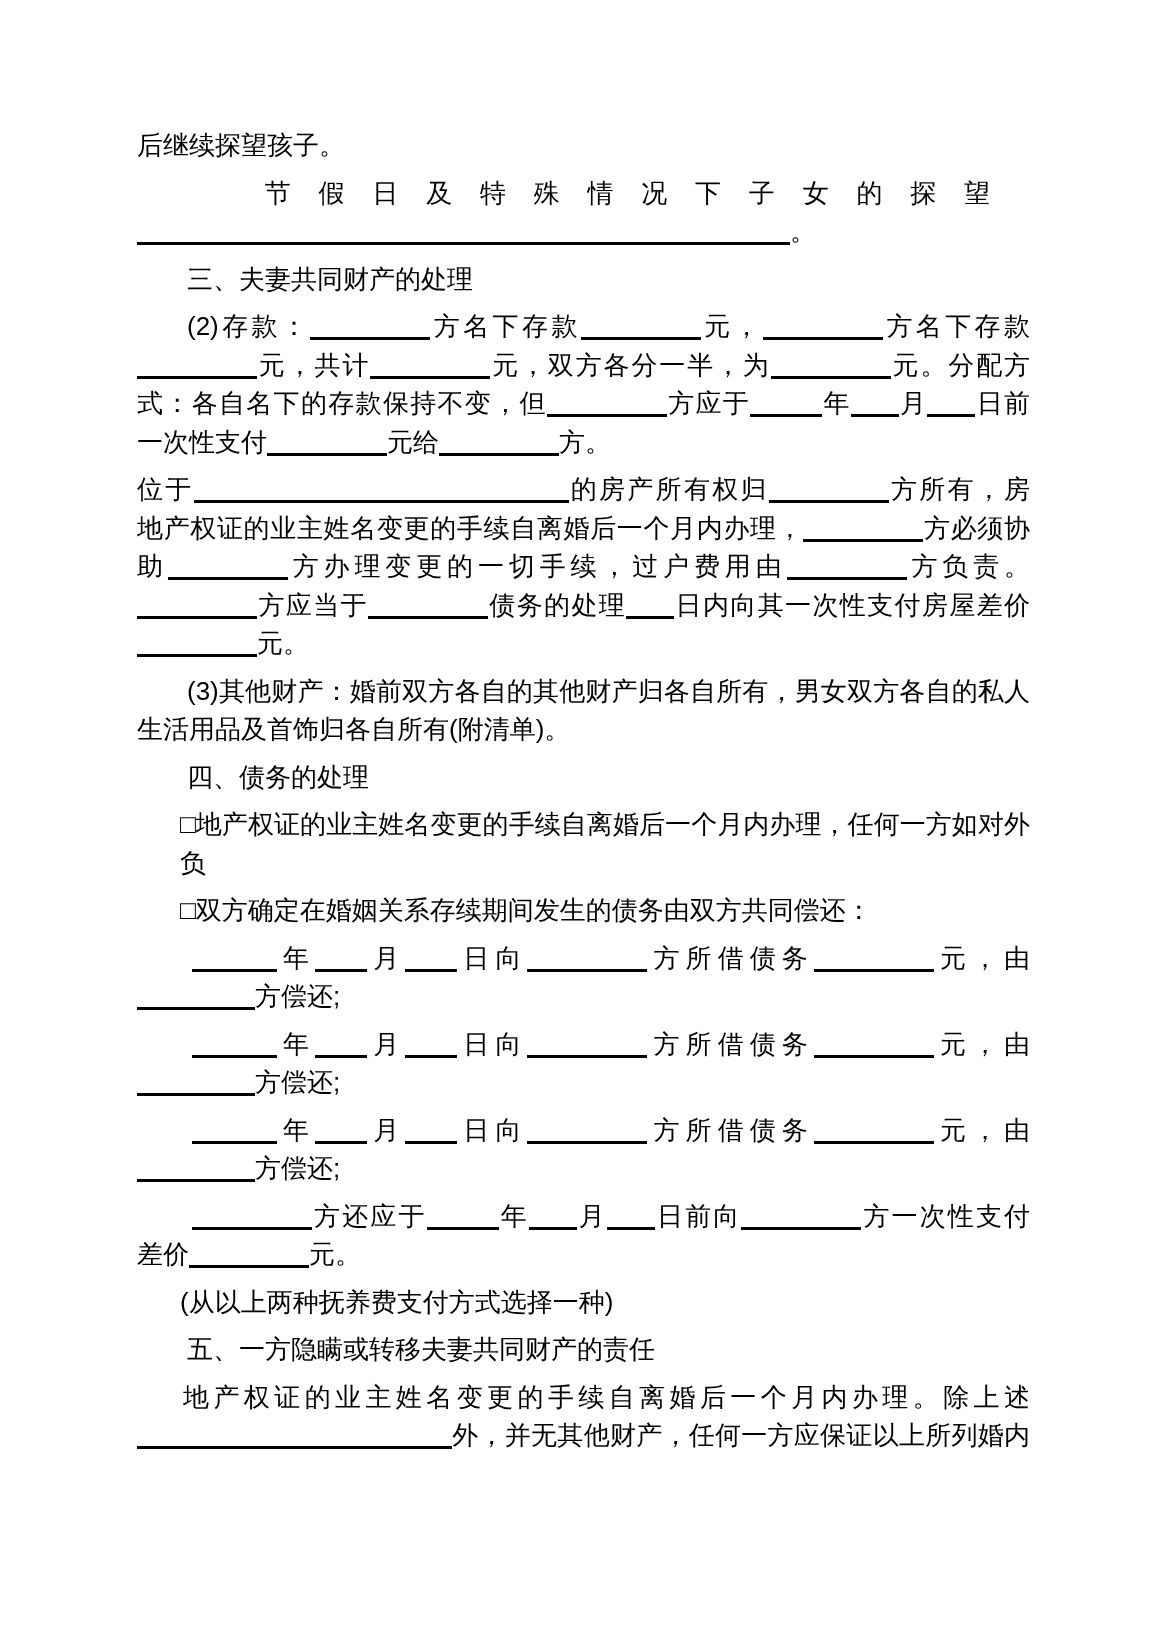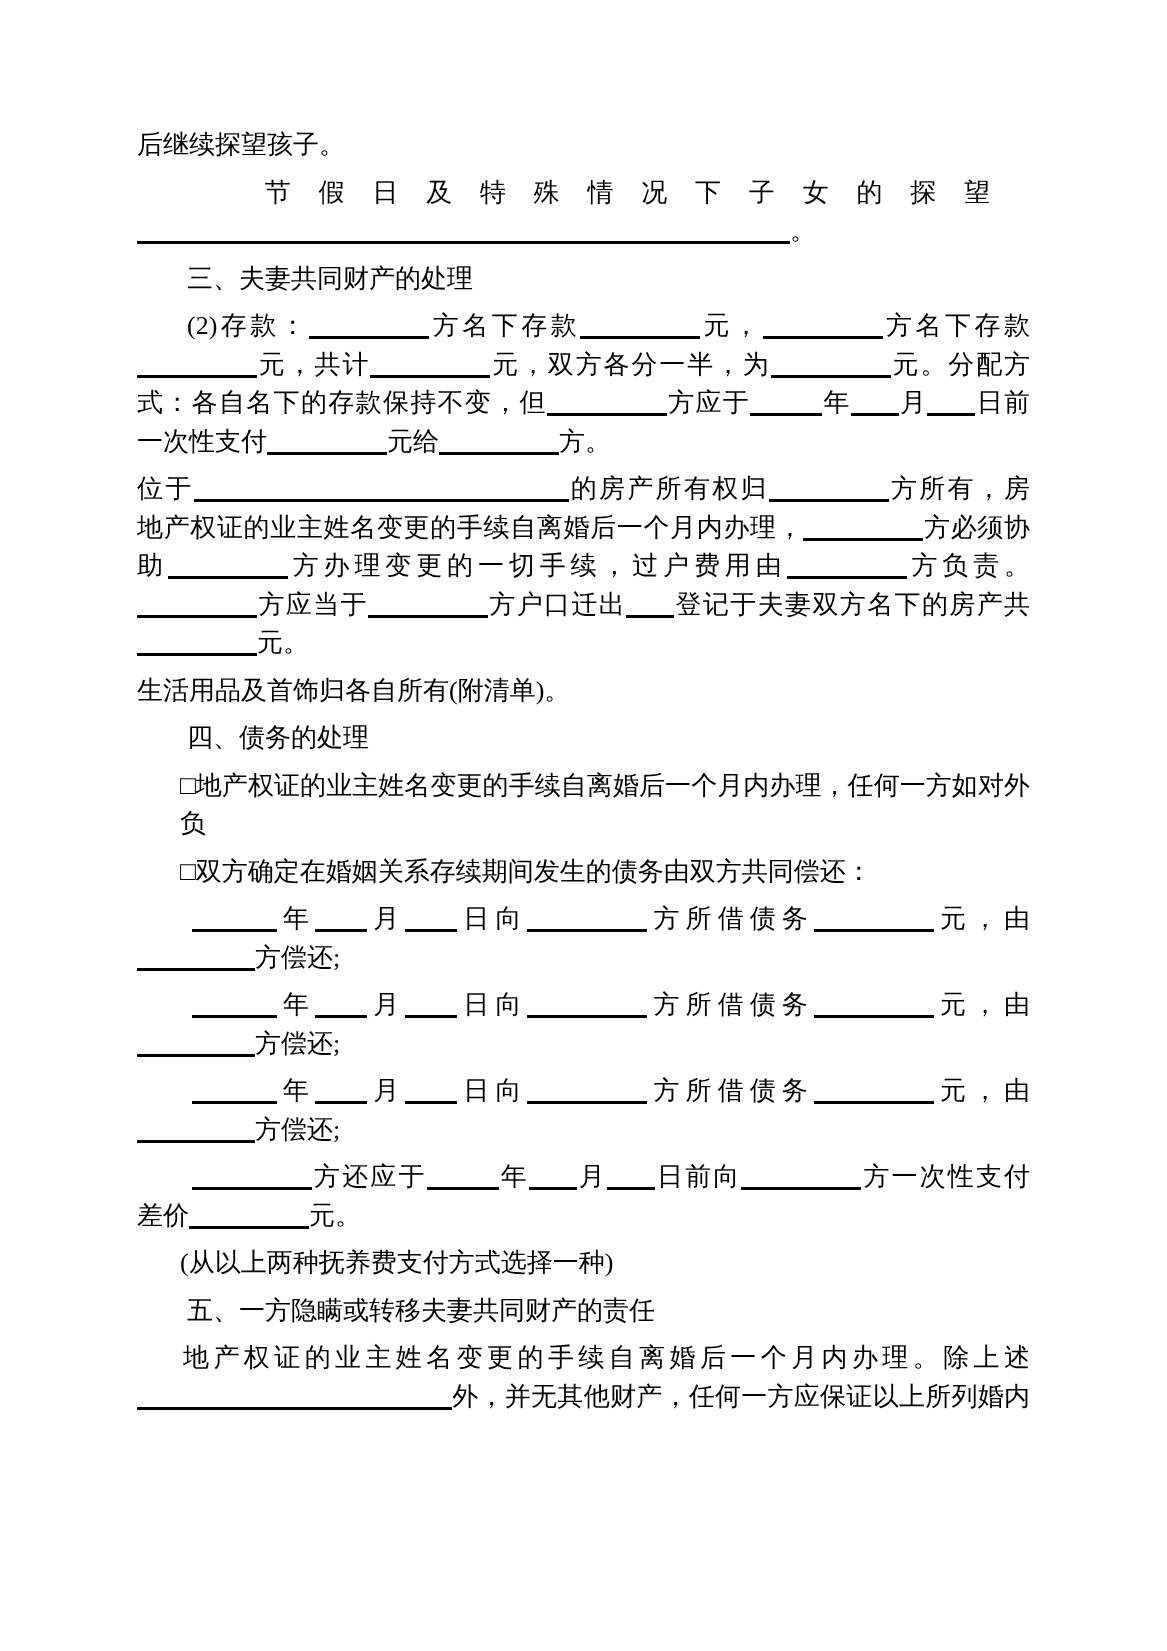--- a/index.html
+++ b/index.html
@@ -9,21 +9,21 @@
   }
   .page {
     position: relative;
     width: 1167px;
     height: 1651px;
     box-sizing: border-box;
     background: #ffffff;
     color: #000000;
     padding: 126px 137px 0 137px;
     overflow: hidden;
-    font-family: Liberation Serif, serif;
+    font-family: Liberation Sans, sans-serif;
     font-size: 26px;
   }
   .para { margin: 0; margin-top: 9px; }
   .para:first-child { margin-top: 0; }
   .line {
     line-height: 38.5px;
     min-height: 38.5px;
     white-space: normal;
   }
   .line.j {
@@ -61,24 +61,25 @@
     <div class="para">
       <div class="line j" style="padding-left: 50px;"><span class="run">(2)存款：</span><span class="blank" style="width: 120px;"></span><span class="run">方名下存款</span><span class="blank" style="width: 120px;"></span><span class="run">元，</span><span class="blank" style="width: 120px;"></span><span class="run">方名下存款</span></div>
       <div class="line j"><span class="blank" style="width: 120px;"></span><span class="run">元，共计</span><span class="blank" style="width: 120px;"></span><span class="run">元，双方各分一半，为</span><span class="blank" style="width: 120px;"></span><span class="run">元。分配方</span></div>
       <div class="line j"><span class="run">式：各自名下的存款保持不变，但</span><span class="blank" style="width: 120px;"></span><span class="run">方应于</span><span class="blank" style="width: 72px;"></span><span class="run">年</span><span class="blank" style="width: 48px;"></span><span class="run">月</span><span class="blank" style="width: 48px;"></span><span class="run">日前</span></div>
       <div class="line"><span class="run">一次性支付</span><span class="blank" style="width: 120px;"></span><span class="run">元给</span><span class="blank" style="width: 120px;"></span><span class="run">方。</span></div>
     </div>
     <div class="para">
       <div class="line j"><span class="run">位于</span><span class="blank" style="width: 375px;"></span><span class="run">的房产所有权归</span><span class="blank" style="width: 120px;"></span><span class="run">方所有，房</span></div>
       <div class="line j"><span class="run">地产权证的业主姓名变更的手续自离婚后一个月内办理，</span><span class="blank" style="width: 120px;"></span><span class="run">方必须协</span></div>
       <div class="line j"><span class="run">助</span><span class="blank" style="width: 120px;"></span><span class="run">方办理变更的一切手续，过户费用由</span><span class="blank" style="width: 120px;"></span><span class="run">方负责。</span></div>
-      <div class="line j"><span class="blank" style="width: 120px;"></span><span class="run">方应当于</span><span class="blank" style="width: 120px;"></span><span class="run">方户口迁出</span><span class="blank" style="width: 48px;"></span><span class="run">登记于夫妻双方名下的房产共</span></div>
+      <div class="line j"><span class="blank" style="width: 120px;"></span><span class="run">方应当于</span><span class="blank" style="width: 120px;"></span><span class="run">债务的处理</span><span class="blank" style="width: 48px;"></span><span class="run">日内向其一次性支付房屋差价</span></div>
       <div class="line"><span class="blank" style="width: 120px;"></span><span class="run">元。</span></div>
     </div>
     <div class="para">
+      <div class="line j" style="padding-left: 50px;"><span class="run">(3)其他财产：婚前双方各自的其他财产归各自所有，男女双方各自的私人</span></div>
       <div class="line"><span class="run">生活用品及首饰归各自所有(附清单)。</span></div>
     </div>
     <div class="para">
       <div class="line" style="padding-left: 50px;"><span class="run">四、债务的处理</span></div>
     </div>
     <div class="para">
       <div class="line j" style="padding-left: 43px;"><span class="run">□地产权证的业主姓名变更的手续自离婚后一个月内办理，任何一方如对外负</span></div>
     </div>
     <div class="para">
       <div class="line" style="padding-left: 43px;"><span class="run">□双方确定在婚姻关系存续期间发生的债务由双方共同偿还：</span></div>

